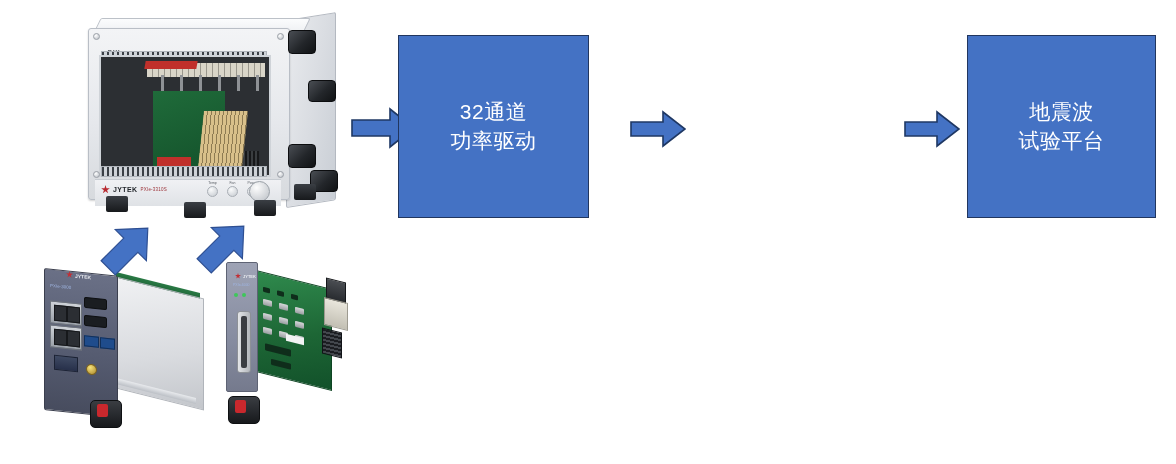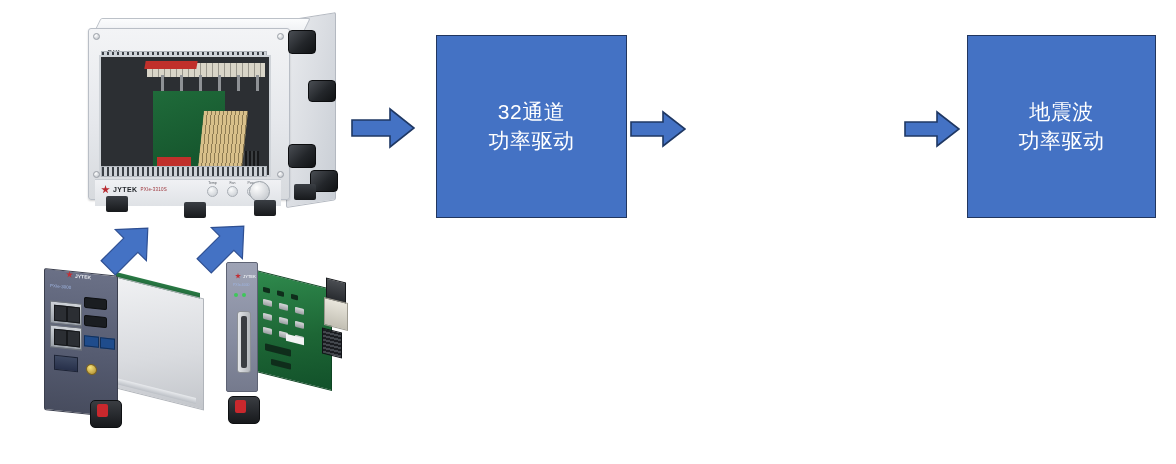--- a/index.html
+++ b/index.html
@@ -21,21 +21,21 @@
     box-sizing:border-box;
   }
   .flow-box .box-label{
     color:#ffffff;
     font-size:21px;
     line-height:1.35;
     text-align:center;
     letter-spacing:0.5px;
     white-space:pre-line;
   }
-  #box-power{left:436px;top:35px;width:191px;height:183px;}
+  #box-power{left:398px;top:35px;width:191px;height:183px;}
   #box-actuator{left:700px;top:35px;width:190px;height:183px;}
   #box-platform{left:967px;top:35px;width:189px;height:183px;}
 
   
   .h-arrow{position:absolute;}
   .h-arrow svg{display:block;}
 
   
   .d-arrow{position:absolute;}
   .d-arrow svg{display:block;}
@@ -443,16 +443,16 @@
   </div>
 
   <div class="flow-box" id="box-power">
     <div class="box-label">32通道
 功率驱动</div>
   </div>
 
 
   <div class="flow-box" id="box-platform">
     <div class="box-label">地震波
-功率驱动</div>
+试验平台</div>
   </div>
 
 </div>
 
 </body></html>

